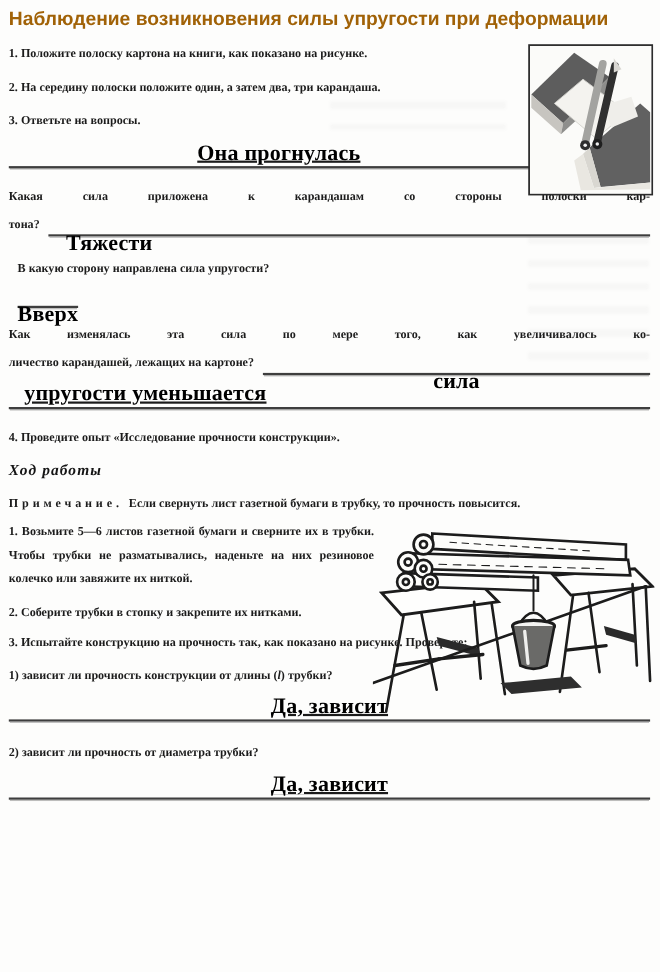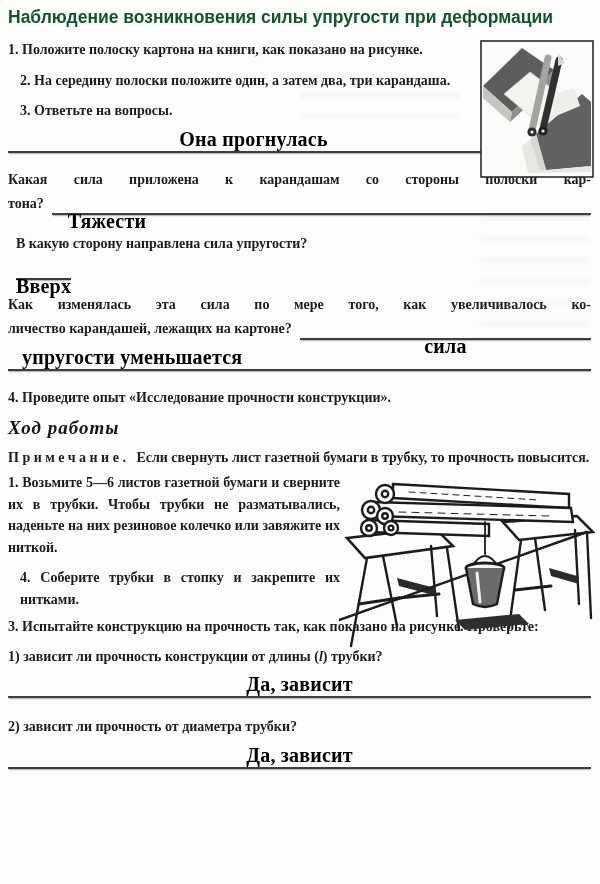--- a/index.html
+++ b/index.html
@@ -6,31 +6,31 @@
   html,body { width:600px; height:884px; }
   body {
     font-family:"Liberation Serif", serif;
     background:#ffffff; color:#1b1b1b;
     position:relative; overflow:hidden;
   }
   .page { position:absolute; inset:0; background:#fdfdfc; padding:5px 9px 0 8px; }
 
   .title {
     font-family:"Liberation Sans", sans-serif;
-    font-size:17.5px; font-weight:bold; color:#14532d;
+    font-size:17.5px; font-weight:bold; color:#a16207;
     margin:2px 0 11px 0;
   }
 
-  .body { font-size:14px; font-weight:bold; line-height:21.5px; color:#1c1c1c; }
+  .body { font-size:11px; font-weight:bold; line-height:21.5px; color:#1c1c1c; }
   .just  { text-align:justify; }
   .jlast { text-align:justify; text-align-last:justify; }
   .w1 { margin-right:128px; }
 
-  .mt4  { margin-top:4px; }  .mt6  { margin-top:6px; }
-  .mt8  { margin-top:8px; }  .mt9  { margin-top:9px;margin-left:12px; }
+  .mt4  { margin-top:4px;text-decoration:underline; }  .mt6  { margin-top:6px; }
+  .mt8  { margin-top:8px; }  .mt9  { margin-top:9px; }
   .mt14 { margin-top:14px; } .mt16 { margin-top:16px; }
   .mt18 { margin-top:18px;flex-direction:column; }
 
   .fig1 {
     position:absolute; top:40px; right:6px; width:114px; height:138px;
   }
 
   .answer {
     font-size:20px; font-weight:bold; color:#000;
     line-height:23px; letter-spacing:0.2px;
@@ -49,21 +49,21 @@
   .fill {
     flex:1 1 auto; border-bottom:2.5px solid #3e3e3e; margin-left:8px;
     display:flex; align-items:flex-end;
     box-shadow:0 2.2px 0 -1px rgba(70,70,70,.35);
   }
   .fill.center { justify-content:center; }
   .fill.left  { justify-content:flex-start; padding-left:16px; }
   .fill .answer { position:relative; top:20px; }
 
   .heading-italic {
-    font-size:19px; font-weight:bold; font-style:italic;
+    font-size:14px; font-weight:bold; font-style:italic;
     letter-spacing:1px; line-height:22px; color:#151515;
   }
   .note-label { letter-spacing:3.5px; }
   .var-italic { font-style:italic; }
 
   .cols { display:flex; margin-top:4px; }
   .colL { width:332px; }
   .colR { flex:1 1 auto; position:relative; }
   .fig2 { position:absolute; top:-2px; right:-4px; }
 
@@ -143,21 +143,21 @@
   </div>
 
   <p class="body mt16">4. Проведите опыт «Исследование прочности конструкции».</p>
   <p class="heading-italic mt8">Ход работы</p>
 
   <p class="body just mt8"><span class="note-label">Примечание.</span>&nbsp;&nbsp;<span>Если свернуть лист газетной бумаги в трубку, то прочность повысится.</span></p>
 
   <div class="cols">
     <div class="colL">
       <p class="body just">1. Возьмите 5—6 листов газетной бумаги и сверните их в трубки. Чтобы трубки не разматывались, наденьте на них резиновое колечко или завяжите их ниткой.</p>
-      <p class="body just mt9">4. Соберите трубки в стопку и закрепите их нитками.</p>
+      <p class="body just mt9">2. Соберите трубки в стопку и закрепите их нитками.</p>
     </div>
     <div class="colR">
 
       <svg class="fig2" width="256" height="198" viewBox="0 0 256 198">
         <g stroke="#1c1c1c" fill="none" stroke-width="2.4" stroke-linecap="round">
 
           <polygon points="8,68 96,58 114,76 26,88" fill="#fefefd" stroke-width="2.6"></polygon>
           <line x1="28" y1="88" x2="12" y2="176"></line>
           <line x1="108" y1="78" x2="120" y2="160"></line>
           <line x1="44" y1="86" x2="58" y2="156"></line>

